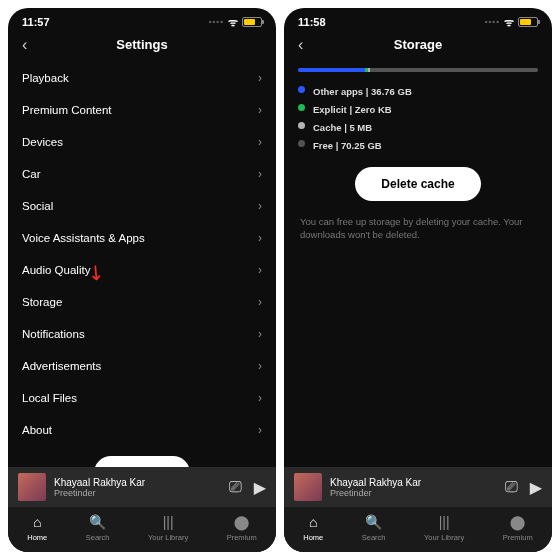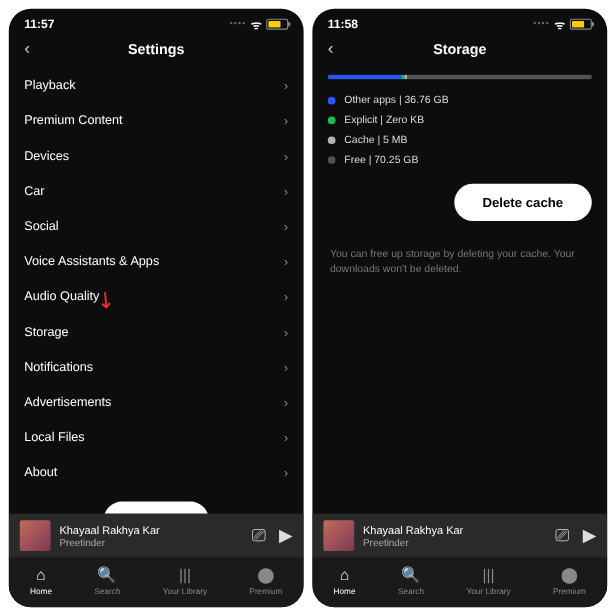--- a/index.html
+++ b/index.html
@@ -27,24 +27,24 @@
   .np-title { font-size: 10px; color: #fff; }
   .np-artist { font-size: 9px; color: #aaa; }
   .np-icons { display: flex; align-items: center; gap: 12px; color: #ddd; }
   .tabbar { background: #1a1a1a; display: flex; justify-content: space-around; padding: 6px 0 10px; }
   .tab { display: flex; flex-direction: column; align-items: center; gap: 2px; color: #888; font-size: 7.5px; }
   .tab.active { color: #fff; }
   .tab svg, .tab .ticon { width: 18px; height: 18px; }
   .storage-bar { height: 4px; background: #3a3a3a; border-radius: 2px; margin: 6px 0 14px; overflow: hidden; display: flex; }
   .seg { height: 100%; }
   .legend { display: flex; flex-direction: column; gap: 7px; margin-bottom: 16px; }
-  .legend-row { display: flex; align-items: center; gap: 8px; font-size: 9.5px; color: #ddd; }
+  .legend-row { display: flex; gap: 8px; font-size: 9.5px; color: #ddd; font-weight: bold; }
   .dot { width: 7px; height: 7px; border-radius: 50%; }
   .helper { font-size: 9.5px; color: #777; line-height: 1.4; padding: 0 2px; }
-  .dl-btn-wrap { display: flex; justify-content: flex-end; margin-bottom: 24px; }
+  .dl-btn-wrap { display: flex; justify-content: center; margin-bottom: 14px; }
   .dots { color:#666; letter-spacing:1px; font-size:8px; }
 </style>
 </head>
 <body>
 
 <div class="wrap">
 
   <div class="phone">
     <div class="statusbar">
       <span>11:57</span>

